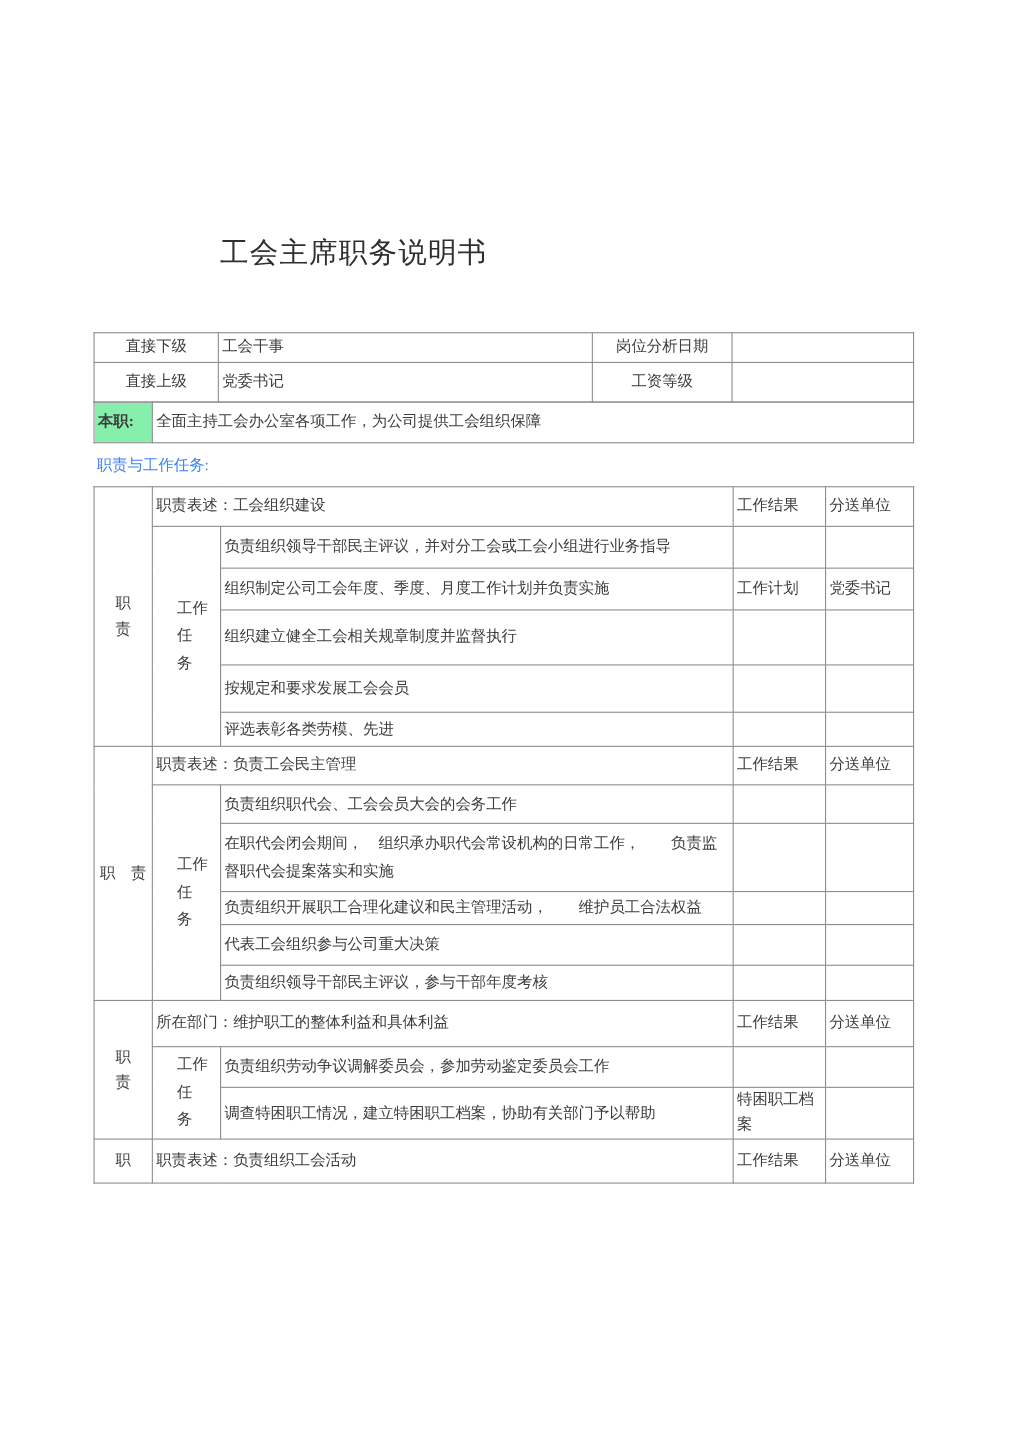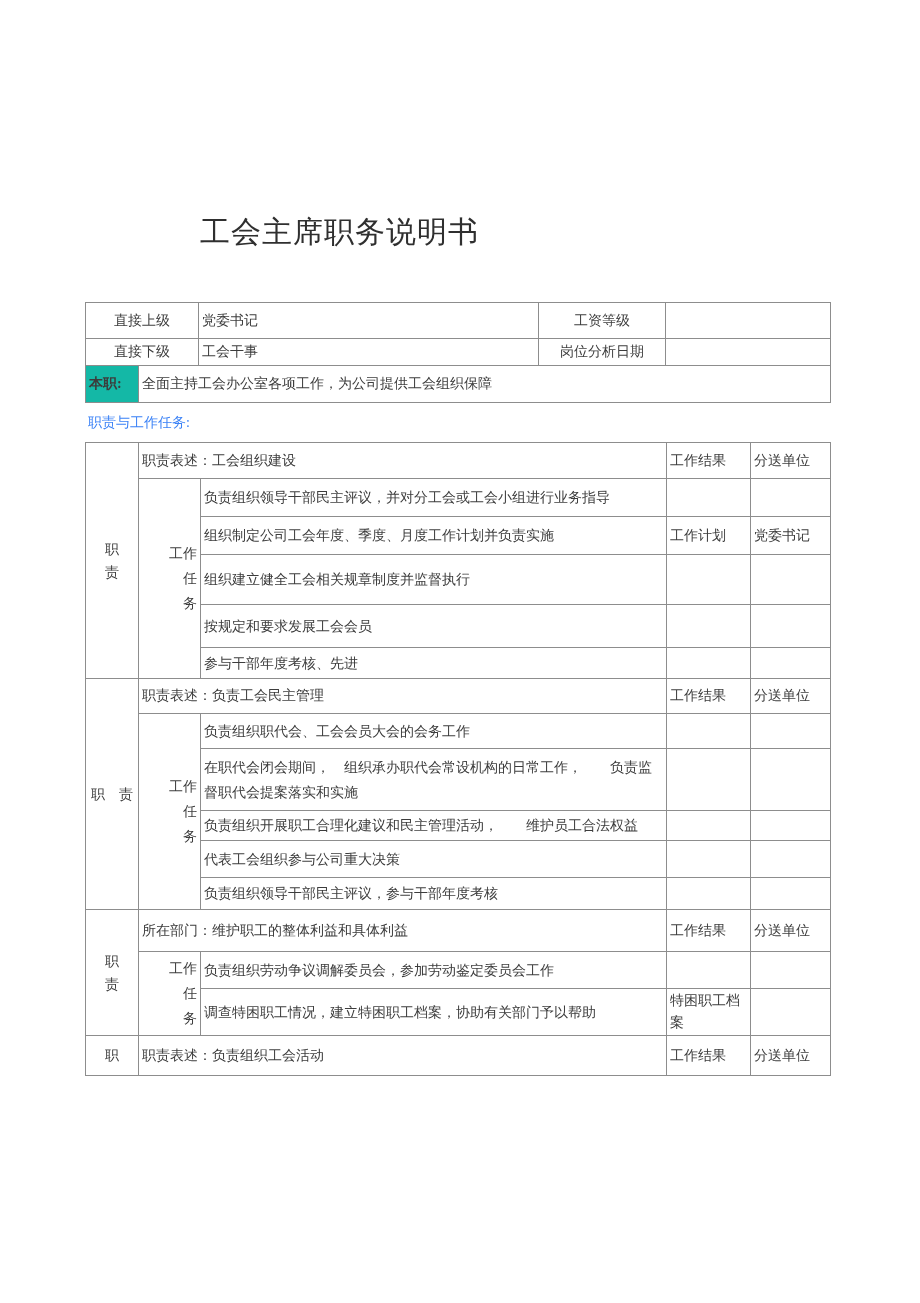--- a/index.html
+++ b/index.html
@@ -6,70 +6,70 @@
   .page{
     position:relative;
     width:920px;height:1303px;
     background:#ffffff;
     font-family:"Liberation Serif","DejaVu Serif",serif;
     color:#3c3c3c;
     overflow:hidden;
   }
   .title{
     position:absolute;left:200px;top:212px;
-    font-size:30px;font-weight:400;letter-spacing:1px;margin:0;
+    font-size:26px;font-weight:400;letter-spacing:1px;margin:0;
     color:#2f2f2f;
   }
   .content{position:absolute;left:85px;top:302px;width:745px;}
   table{border-collapse:collapse;table-layout:fixed;width:745px;}
   td{
     border:1px solid #8d8d8d;
     font-size:14px;line-height:20px;
     padding:1px 3px;vertical-align:middle;
     overflow:hidden;word-break:break-all;
   }
   .mt-1{margin-top:-1px;}
   .c{text-align:center;}
-  .benzhi-label{background:#14b8a6;font-weight:bold;}
+  .benzhi-label{background:#86efac;font-weight:bold;}
   .section-heading{
     height:39px;display:flex;align-items:center;
     font-size:14px;padding-left:3px;color:#3b82f6;
   }
   .dutycol{text-align:center;white-space:pre-line;line-height:23px;}
-  .taskcol{text-align:right;white-space:pre-line;line-height:25px;padding-left:22px;}
+  .taskcol{text-align:left;white-space:pre-line;line-height:25px;padding-left:22px;}
   .taskcell{line-height:25px;}
   .rescell{line-height:22px;}
 </style>
 </head>
 <body>
 
 <div class="page">
 
   <h1 class="title">工会主席职务说明书</h1>
 
   <div class="content">
 
     <table class="info-table">
       <colgroup>
           <col style="width:113px">
           <col style="width:340px">
           <col style="width:127px">
           <col style="width:165px">
         </colgroup>
       <tbody>
+      <tr style="height:27px">
+        <td class="c">直接下级</td>
+        <td>工会干事</td>
+        <td class="c">岗位分析日期</td>
+        <td></td>
+      </tr>
       <tr style="height:36px">
         <td class="c">直接上级</td>
         <td>党委书记</td>
         <td class="c">工资等级</td>
-        <td></td>
-      </tr>
-      <tr style="height:27px">
-        <td class="c">直接下级</td>
-        <td>工会干事</td>
-        <td class="c">岗位分析日期</td>
         <td></td>
       </tr>
     </tbody>
       </table>
 
     <table class="mt-1">
       <colgroup>
           <col style="width:53px">
           <col style="width:692px">
         </colgroup>
@@ -116,21 +116,21 @@
         <td class="taskcell">组织建立健全工会相关规章制度并监督执行</td>
         <td class="rescell"></td>
         <td></td>
       </tr>
       <tr style="height:43px">
         <td class="taskcell">按规定和要求发展工会会员</td>
         <td class="rescell"></td>
         <td></td>
       </tr>
       <tr style="height:31px">
-        <td class="taskcell">参与干部年度考核、先进</td>
+        <td class="taskcell">评选表彰各类劳模、先进</td>
         <td class="rescell"></td>
         <td></td>
       </tr>
 
       <tr style="height:35px">
         <td class="dutycol" rowspan="6">职　责</td>
         <td colspan="2">职责表述：负责工会民主管理</td>
         <td>工作结果</td>
         <td>分送单位</td>
       </tr>

